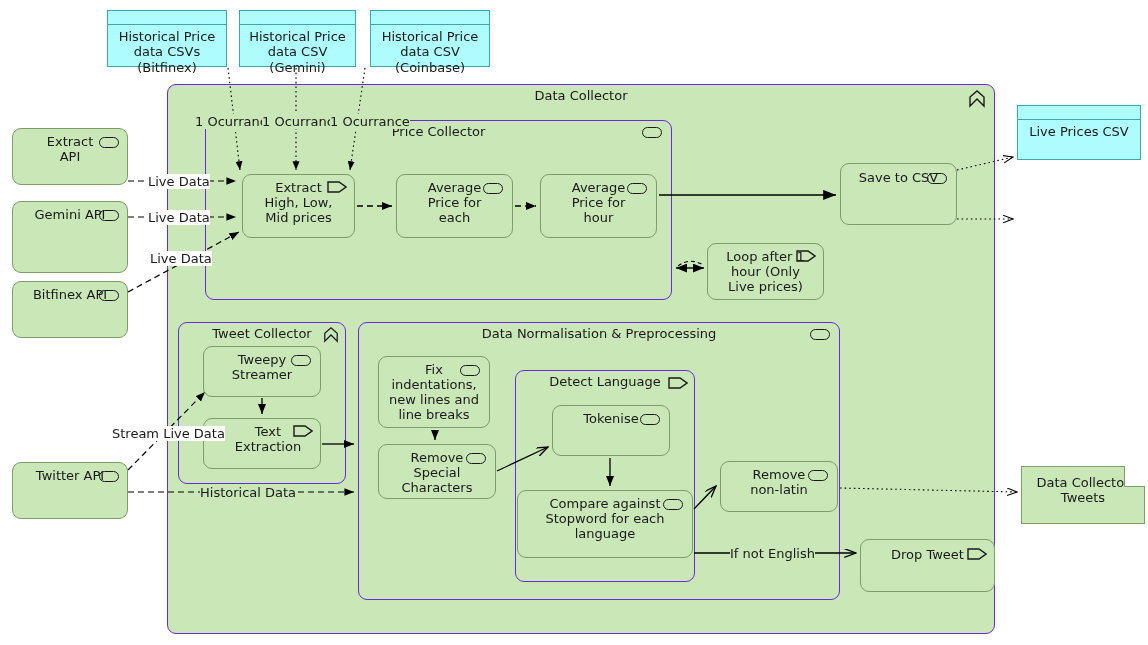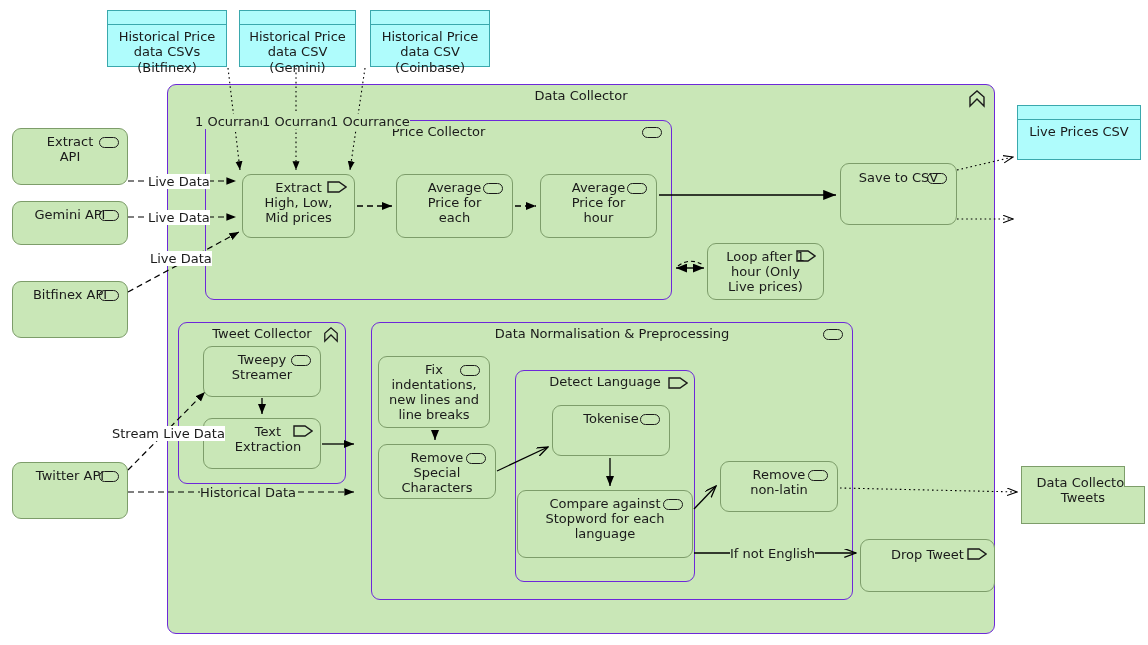--- a/index.html
+++ b/index.html
@@ -110,21 +110,21 @@
     <div class="lbl">Live Prices CSV</div>
   </div>
 
 
   <div class="abs node" style="left:12px;top:128px;width:116px;height:57px;">
     <div class="lbl">Extract
 API</div>
     <div class="icon ico-service" style="right:8px;top:8px;"></div>
   </div>
 
-  <div class="abs node" style="left:12px;top:201px;width:116px;height:44px;">
+  <div class="abs node" style="left:12px;top:201px;width:116px;height:72px;">
     <div class="lbl">Gemini API</div>
     <div class="icon ico-service" style="right:8px;top:8px;"></div>
   </div>
 
   <div class="abs node" style="left:12px;top:281px;width:116px;height:57px;">
     <div class="lbl">Bitfinex API</div>
     <div class="icon ico-service" style="right:8px;top:8px;"></div>
   </div>
 
   <div class="abs node" style="left:12px;top:462px;width:116px;height:57px;">
@@ -205,21 +205,21 @@
   <div class="abs node" style="left:203px;top:418px;width:118px;height:51px;padding-left:12px;">
     <div class="lbl">Text
 Extraction</div>
     <span class="icon ico-process" style="right:7px;top:6px;">
       <svg width="20" height="12" viewBox="0 0 20 12">
           <path d="M1 1 L12 1 L19 6 L12 11 L1 11 Z" fill="none" stroke="#1a1a1a" stroke-width="1.4"></path>
         </svg>
     </span>
   </div>
 
-  <div class="abs grp plain" style="left:371px;top:322px;width:482px;height:278px;">
+  <div class="abs grp plain" style="left:358px;top:322px;width:482px;height:278px;">
     <div class="grp-title">Data Normalisation &amp; Preprocessing</div>
     <div class="icon ico-service" style="right:9px;top:6px;"></div>
   </div>
 
   <div class="abs node" style="left:378px;top:356px;width:112px;height:72px;">
     <div class="lbl">Fix
 indentations,
 new lines and
 line breaks</div>
     <div class="icon ico-service" style="right:9px;top:8px;"></div>

